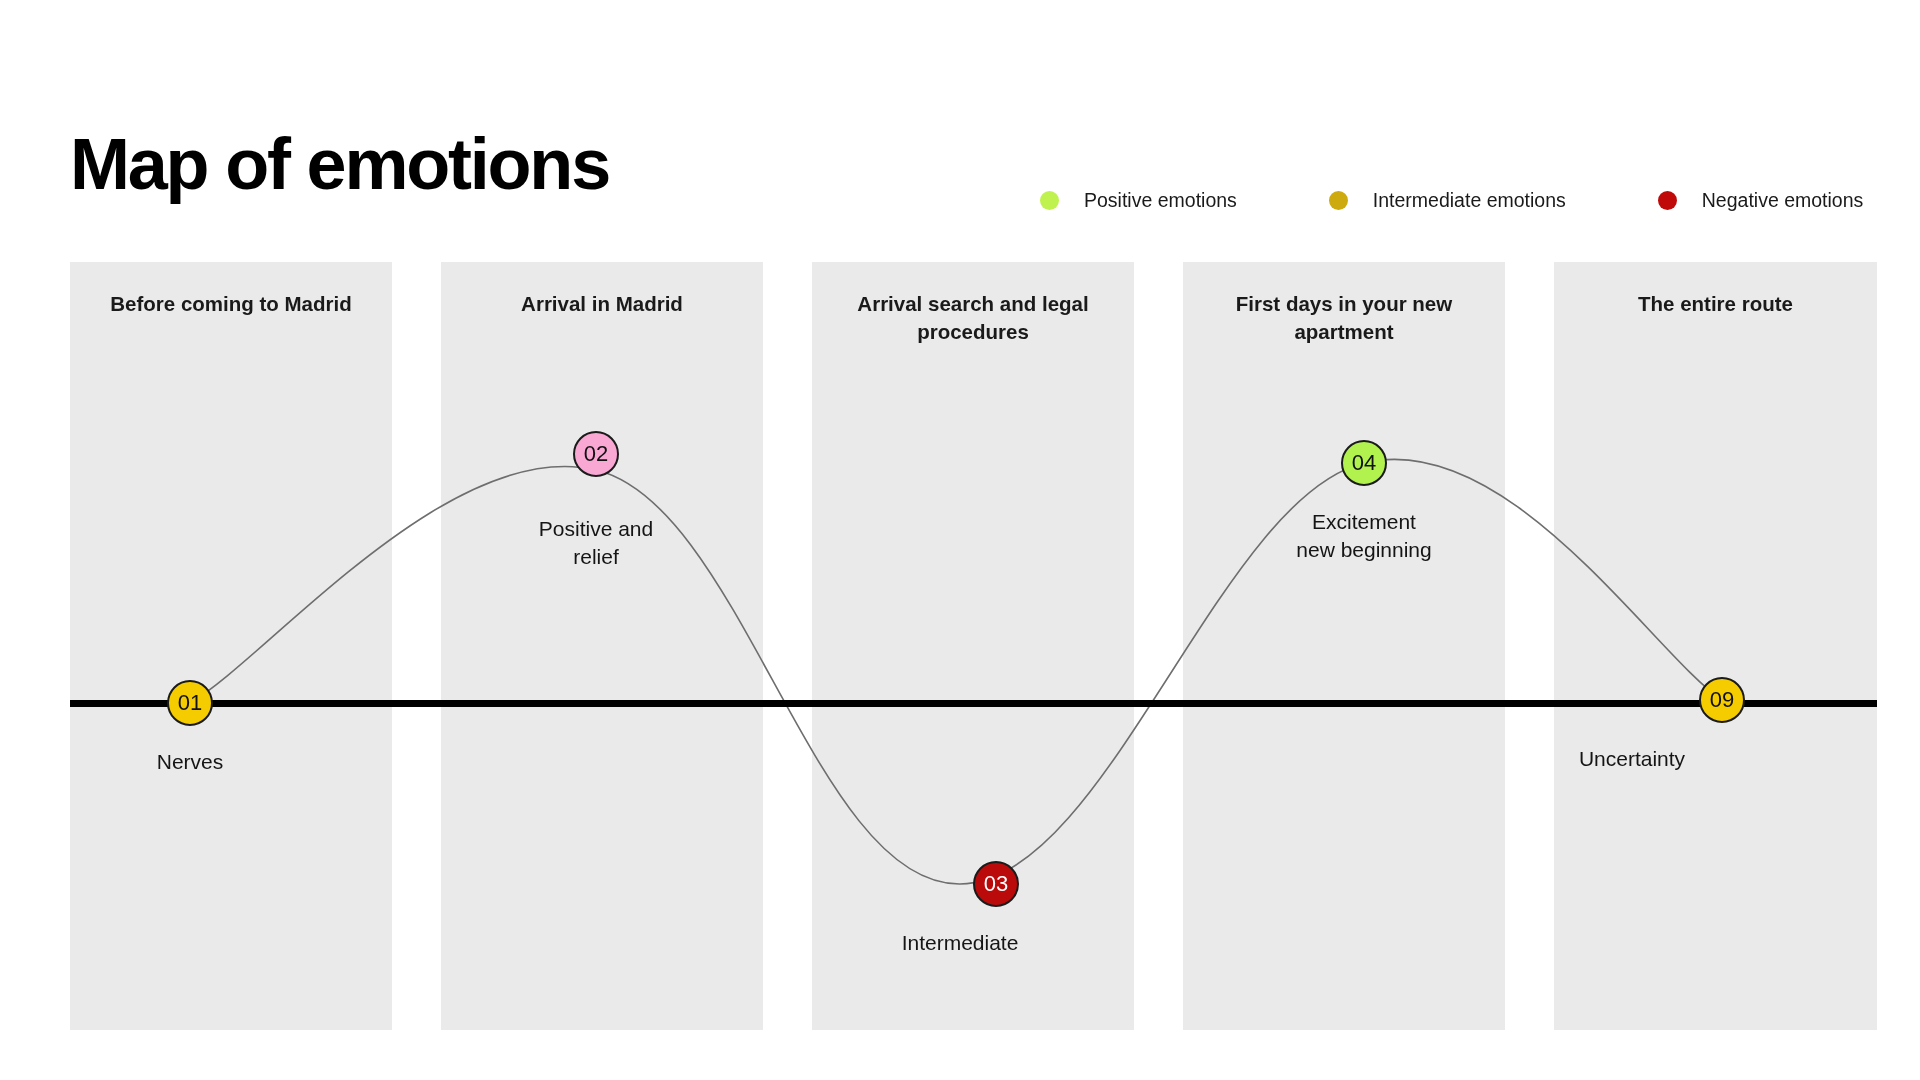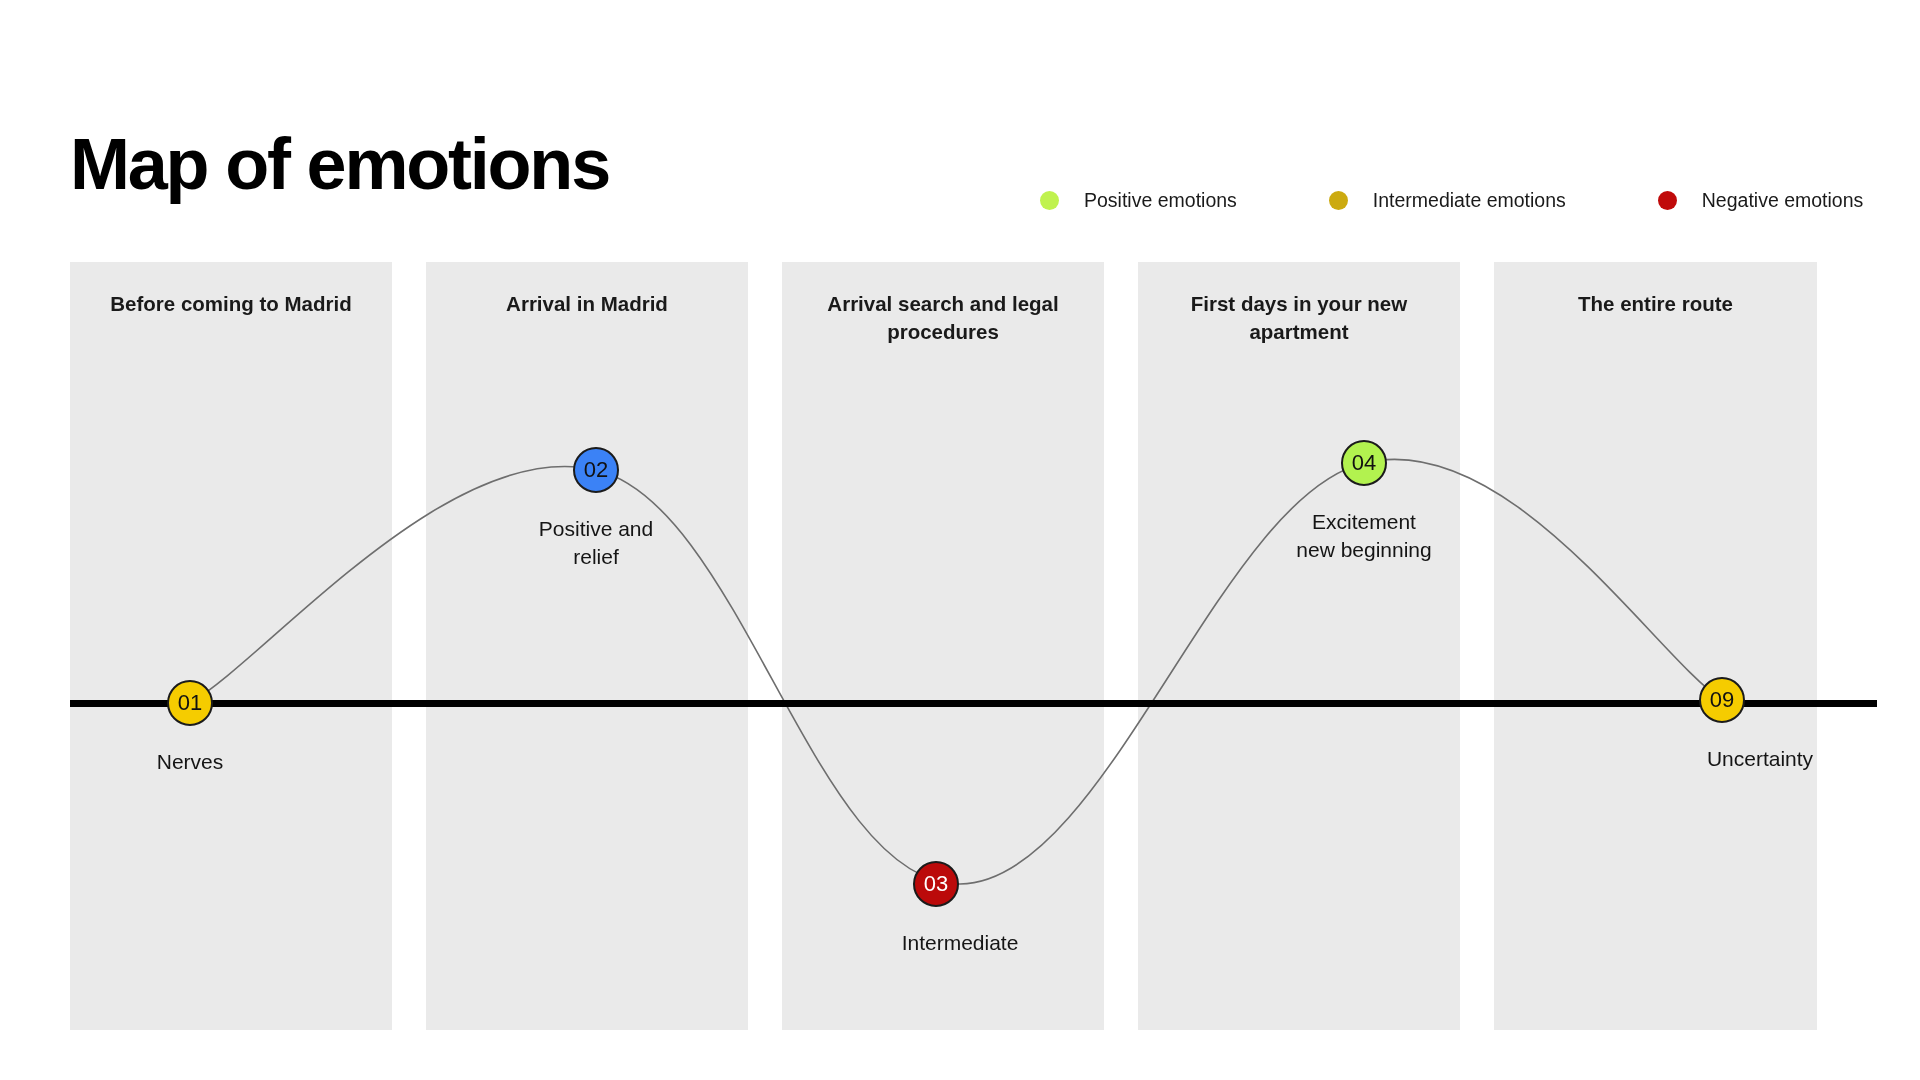--- a/index.html
+++ b/index.html
@@ -69,21 +69,21 @@
     height: 768px;
     display: flex;
   }
   .panel {
     background: #eaeaea;
     height: 100%;
     position: relative;
     flex: 0 0 auto;
     padding-left: 44px;
   }
-  .panel + .panel { margin-left: 34px; text-decoration: underline; }
+  .panel + .panel { margin-left: 49px; text-decoration: underline; }
   .panel-header {
     position: absolute;
     left: 10px;
     right: 10px;
     top: 28px;
     text-align: center;
     font-size: 20.5px;
     font-weight: 700;
     line-height: 1.35;
     color: #1a1a1a;
@@ -179,25 +179,25 @@
 
   <svg id="journey" viewBox="0 0 1920 1080" preserveAspectRatio="none">
     <path id="curve-path" fill="none" stroke="#6e6e6e" stroke-width="1.6" stroke-linecap="round" d="M 190 703 C 267.14 658.73, 449.7 435.61, 596 470 C 742.3 504.39, 814.0799999999999 885.33, 960 884 C 1105.92 882.67, 1219.22 497.96, 1364 463 C 1508.78 428.04, 1653.98 654.97, 1722 700" stroke-dasharray="2098.47607421875" stroke-dashoffset="0"></path>
   </svg>
 
   <div id="baseline"></div>
 
   <div id="nodes-layer">
       <div class="node" style="left: 190px; top: 703px; background: rgb(245, 204, 0); color: rgb(17, 17, 17);">01</div>
       <div class="node-label" style="left: 190px; top: 748px;">Nerves</div>
-      <div class="node" style="left: 596px; top: 470px; background: #3b82f6; color: rgb(17, 17, 17);">02</div>
+      <div class="node" style="left: 596px; top: 454px; background: #f9a8d4; color: rgb(17, 17, 17);">02</div>
       <div class="node-label" style="left: 596px; top: 515px;">Positive and
 relief</div>
-      <div class="node" style="left: 936px; top: 884px; background: rgb(187, 10, 10); color: rgb(255, 255, 255);">03</div>
+      <div class="node" style="left: 996px; top: 884px; background: rgb(187, 10, 10); color: rgb(255, 255, 255);">03</div>
       <div class="node-label" style="left: 960px; top: 929px;">Intermediate</div>
       <div class="node" style="left: 1364px; top: 463px; background: rgb(178, 242, 79); color: rgb(17, 17, 17);">04</div>
       <div class="node-label" style="left: 1364px; top: 508px;">Excitement
 new beginning</div>
       <div class="node" style="left: 1722px; top: 700px; background: rgb(245, 204, 0); color: rgb(17, 17, 17);">09</div>
-      <div class="node-label" style="left: 1760px; top: 745px;">Uncertainty</div>
+      <div class="node-label" style="left: 1632px; top: 745px;">Uncertainty</div>
     </div>
 
 </div>
 
 </body></html>

